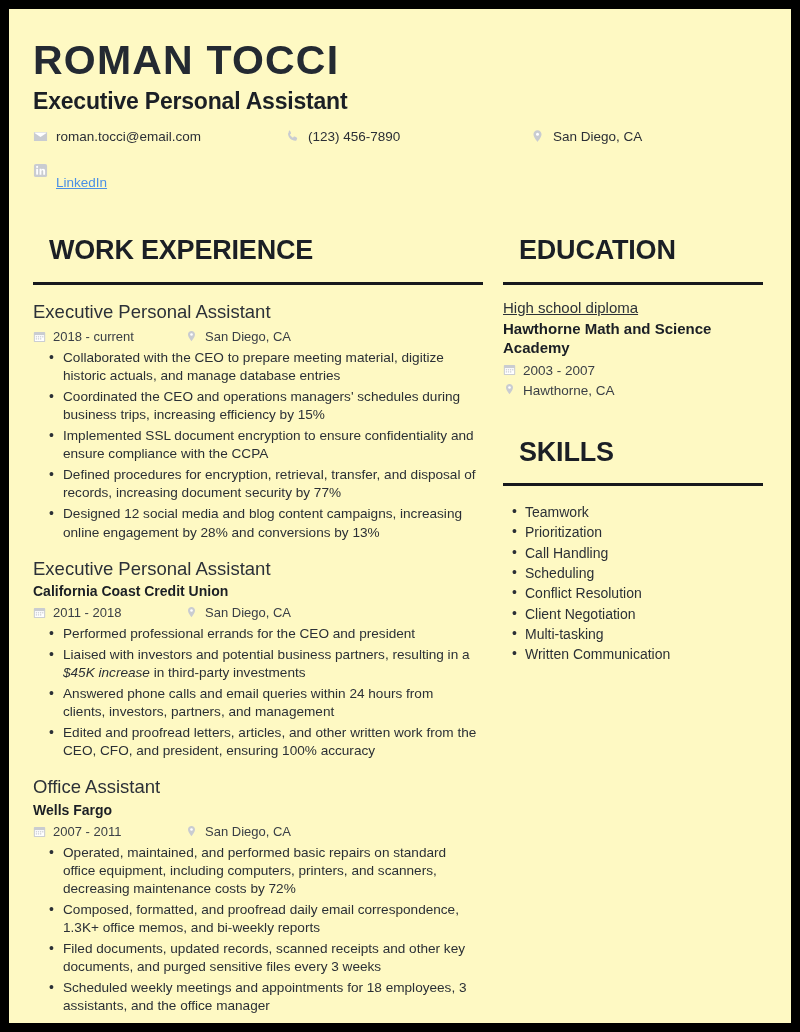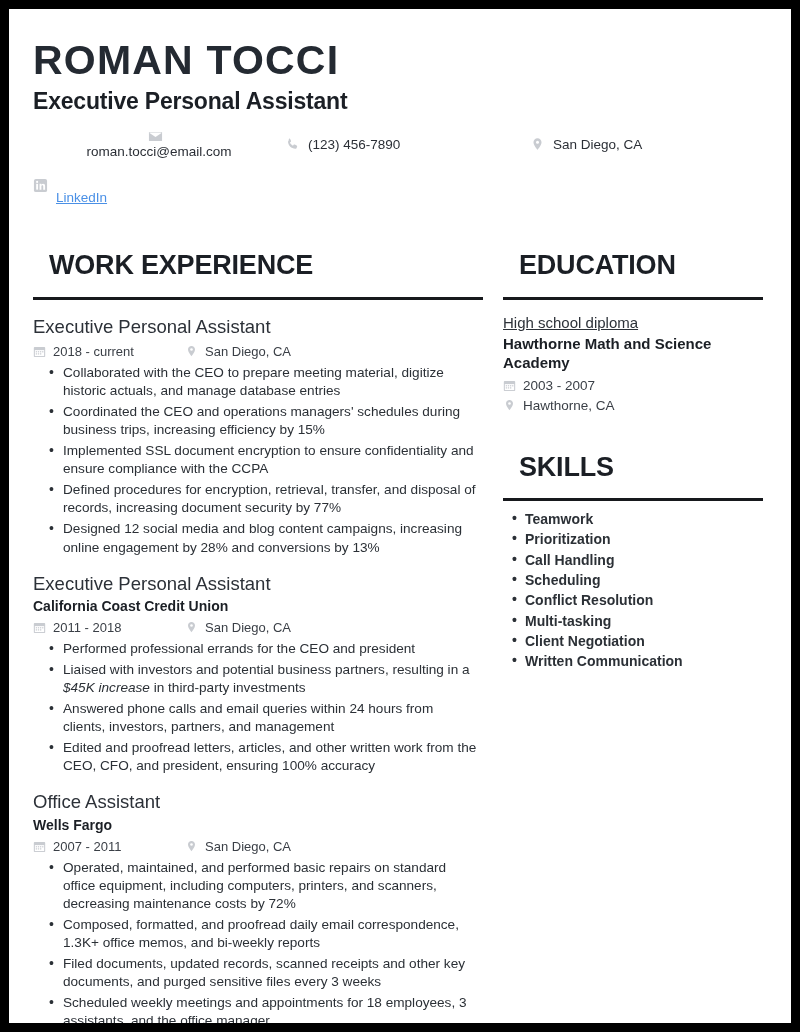--- a/index.html
+++ b/index.html
@@ -6,21 +6,21 @@
   html, body {
     margin: 0; padding: 0;
     width: 800px; height: 1032px;
     background: #000000;
     font-family: "Liberation Sans", sans-serif;
   }
   #page {
     position: absolute;
     left: 9px; top: 9px;
     width: 782px; height: 1014px;
-    background: #ffffff;
+    background: #fef9c3;
     overflow: hidden;
   }
   .inner {
     padding: 22px 22px 0 24px;
   }
 
   
   .name {
     font-size: 41px;
     font-weight: 700;
@@ -43,21 +43,21 @@
   }
   .contact-row.second { margin-top: 7px; }
   .contact-item {
     display: flex;
     align-items: center;
     font-size: 13.5px;
     color: #2b2f36;
     white-space: nowrap;
   }
   .contact-item .ico { margin-right: 8px; display: inline-flex; }
-  .c-email { width: 252px; flex-direction: column; }
+  .c-email { width: 252px; }
   .c-phone { width: 245px; }
   .c-loc   { width: auto; }
   .link {
     color: #4a90e6;
     text-decoration: underline;
     font-size: 13.5px;
     margin-top: 24px;
   }
 
   
@@ -144,34 +144,32 @@
   }
   .edu-school {
     font-size: 15px;
     font-weight: 700;
     color: #1b1f25;
     line-height: 1.25;
     margin-top: 3px;
   }
   .edu-meta {
     display: flex;
-    align-items: center;
     margin-top: 5px;
     font-size: 13.5px;
     color: #3a3f46;
   }
   .edu-meta .ico { margin-right: 7px; display: inline-flex; }
 
   
   .skills-wrap { margin-top: 40px; }
   ul.skills {
-    margin: 8px 0 0 0;
+    margin: 16px 0 0 0;
     padding-left: 22px;
     list-style: none;
-    font-weight: bold;
   }
   ul.skills li {
     position: relative;
     font-size: 14px;
     line-height: 1.45;
     color: #2b3036;
   }
   ul.skills li::before {
     content: "•";
     position: absolute;
@@ -404,22 +402,22 @@
 
         <div class="skills-wrap">
           <div class="sec-title">SKILLS</div>
           <div class="sec-rule"></div>
           <ul class="skills">
             <li>Teamwork</li>
             <li>Prioritization</li>
             <li>Call Handling</li>
             <li>Scheduling</li>
             <li>Conflict Resolution</li>
+            <li>Client Negotiation</li>
             <li>Multi-tasking</li>
-            <li>Client Negotiation</li>
             <li>Written Communication</li>
           </ul>
         </div>
 
       </div>
     </div>
   </div>
 </div>
 
 </body></html>

